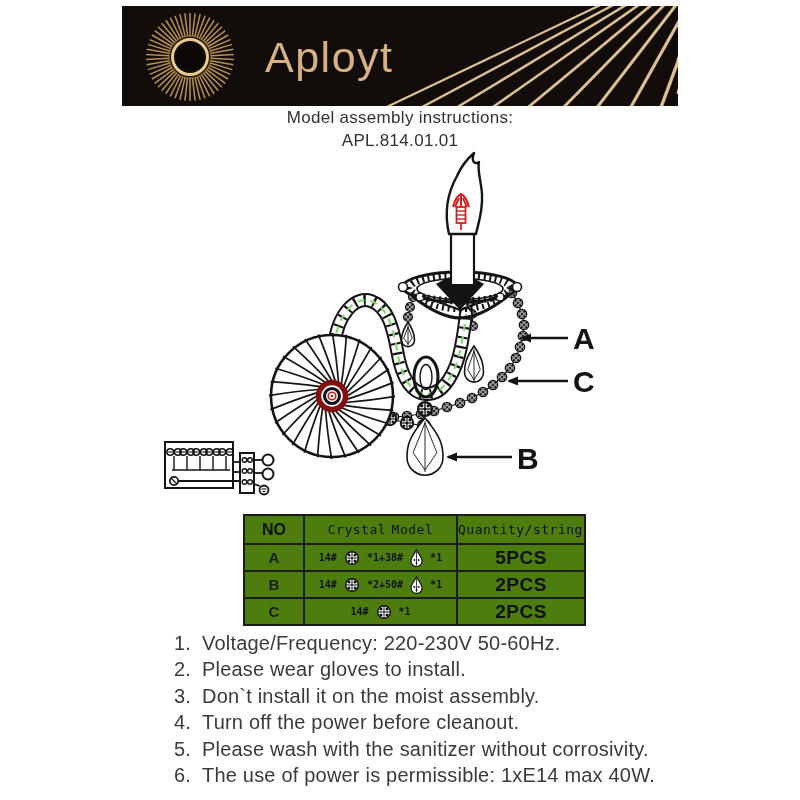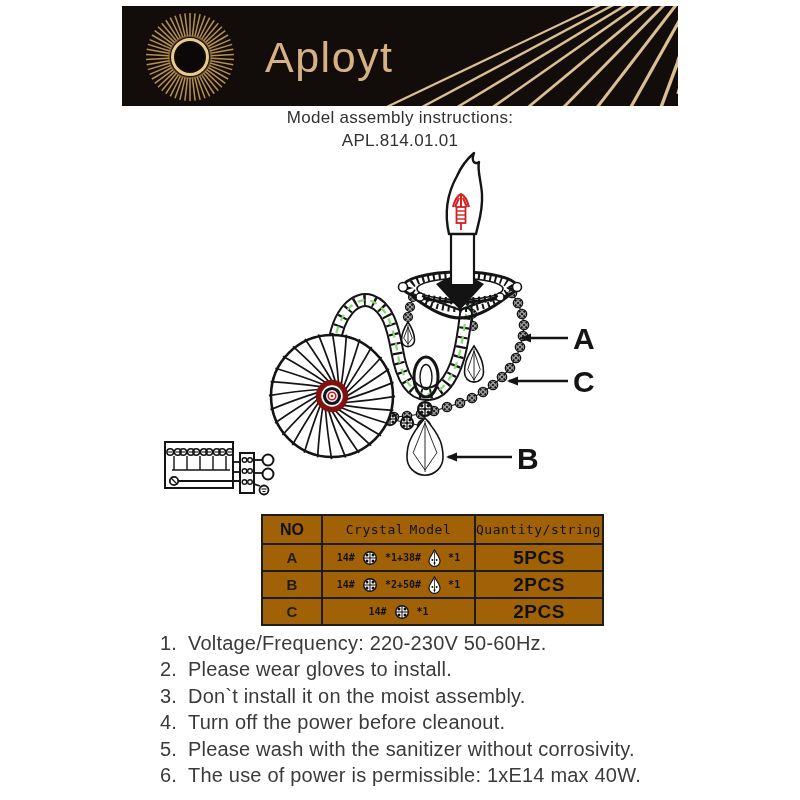--- a/index.html
+++ b/index.html
@@ -8,36 +8,36 @@
   
   .banner{position:absolute;left:122px;top:6px;width:556px;height:100px;background:#120d0b;overflow:hidden;}
   .banner svg{display:block;}
   
   .title-block{position:absolute;left:0;top:106px;width:800px;text-align:center;line-height:23px;}
   .title-line{font-size:17px;color:#313131;letter-spacing:.3px;}
   
   .drawing{position:absolute;left:150px;top:150px;width:470px;height:360px;}
   
   table.spec{position:absolute;left:243px;top:514px;width:341px;border-collapse:collapse;
-             table-layout:fixed;background:#a16207;margin-left:18px;}
+             table-layout:fixed;background:#4d7c0f;}
   table.spec td,table.spec th{border:2px solid #1c1c1c;text-align:center;vertical-align:middle;
              padding:0;height:25px;overflow:hidden;white-space:nowrap;}
   table.spec th{height:27px;}
   .col-no{width:60px;}
   .col-crystal{width:153px;}
   .col-qty{width:128px;}
   .th-no{font-size:16px;font-weight:bold;color:#111;}
   .th-mono{font-family:"DejaVu Sans Mono",monospace;font-size:13px;color:#111;letter-spacing:.5px;font-weight:normal;}
   .th-crystal-wrap{display:flex;justify-content:space-around;padding:0 20px;}
   .row-letter{font-size:15px;font-weight:bold;color:#1d1d1d;}
   .cell-crystal{font-family:"DejaVu Sans Mono",monospace;font-size:10px;font-weight:bold;color:#111;}
   .cell-crystal .seg-icon{display:inline-block;vertical-align:middle;margin:0 1px;}
   .cell-qty{font-size:19px;font-weight:bold;color:#111;letter-spacing:.5px;}
   
-  ol.instructions{position:absolute;left:160px;top:630px;width:540px;margin:0;padding:0;list-style:none;}
+  ol.instructions{position:absolute;left:174px;top:630px;width:540px;margin:0;padding:0;list-style:none;}
   ol.instructions li{font-size:20px;color:#3a3a3a;line-height:26.4px;letter-spacing:.2px;}
   ol.instructions .num{display:inline-block;width:28px;}
 </style>
 </head>
 <body>
 
 <div id="page">
 
   <div class="banner">
     <svg width="556" height="100" viewBox="0 0 556 100">

